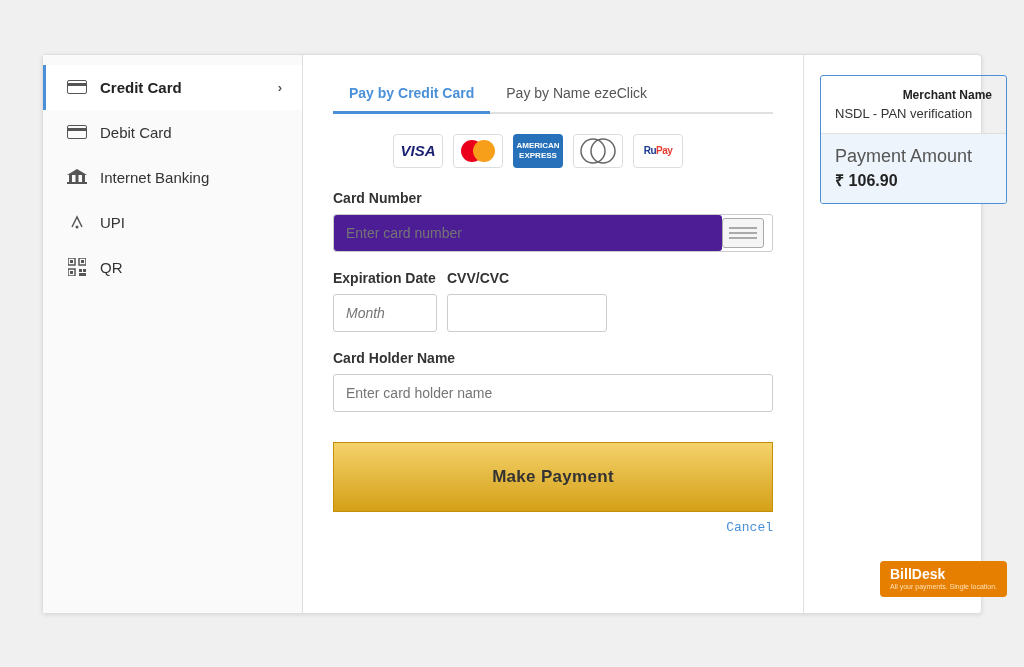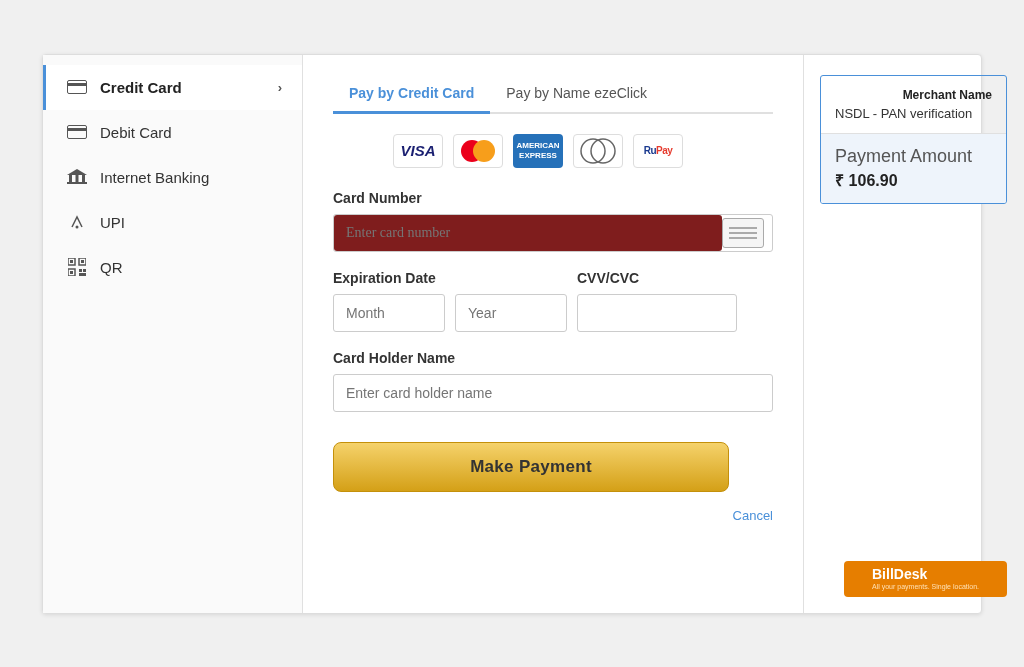--- a/index.html
+++ b/index.html
@@ -158,22 +158,21 @@
       margin-bottom: 18px;
     }
     .form-input {
       width: 100%;
       padding: 10px 12px;
       border: 1px solid #ccc;
       border-radius: 3px;
       font-size: 14px;
       color: #999;
       outline: none;
-      background: #7f1d1d;
-      font-family: Liberation Serif, serif;
+      background: #4c1d95;
     }
     .card-input-wrapper {
       display: flex;
       align-items: center;
       border: 1px solid #ccc;
       border-radius: 3px;
       background: #fff;
       width: 440px;
     }
     .card-input-wrapper input {
@@ -210,27 +209,28 @@
     }
     .expiry-group {
       display: flex;
       flex-direction: column;
     }
     .expiry-inputs {
       display: flex;
       gap: 10px;
     }
     .expiry-input {
-      width: 112px;
+      width: 104px;
       padding: 10px 12px;
       border: 1px solid #ccc;
       border-radius: 3px;
       font-size: 14px;
       color: #999;
       outline: none;
+      font-style: italic;
     }
     .cvv-group {
       display: flex;
       flex-direction: column;
       margin-left: 10px;
     }
     .cvv-input {
       width: 160px;
       padding: 10px 12px;
       border: 1px solid #ccc;
@@ -242,40 +242,41 @@
     .holder-input {
       width: 440px;
       padding: 10px 12px;
       border: 1px solid #ccc;
       border-radius: 3px;
       font-size: 14px;
       color: #3b82f6;
       outline: none;
     }
     .make-payment-btn {
-      width: 396px;
-      padding: 14px;
+      width: 440px;
+      padding: 24px;
       background: linear-gradient(180deg, #f5d26b 0%, #d4a017 100%);
       border: 1px solid #c4900a;
-      border-radius: 8px;
+      border-radius: 0;
       font-size: 17px;
       font-weight: 600;
       color: #333;
       cursor: pointer;
       margin-top: 12px;
       letter-spacing: 0.3px;
     }
     .cancel-link {
       color: #4a90d9;
       font-size: 13px;
       cursor: pointer;
       text-align: right;
       width: 440px;
-      margin-top: 16px;
+      margin-top: 8px;
       display: block;
+      font-family: Liberation Mono, monospace;
     }
     
     .right-panel {
       width: 220px;
       border-left: 1px solid #e0e0e0;
       padding: 0;
       flex-shrink: 0;
       display: flex;
       flex-direction: column;
     }
@@ -316,21 +317,21 @@
     }
     
     .billdesk-logo {
       margin-top: auto;
       align-self: flex-end;
       margin: auto 16px 16px auto;
       background: #e67e00;
       color: #fff;
       font-size: 14px;
       font-weight: bold;
-      padding: 6px 28px;
+      padding: 6px 10px;
       border-radius: 4px;
       line-height: 1.1;
     }
     .billdesk-sub {
       font-size: 7px;
       color: #ffe0b2;
       font-weight: normal;
       display: block;
       text-align: center;
     }
@@ -467,21 +468,20 @@
             <div class="chip-line"></div>
           </div>
         </div>
       </div>
 
       <div class="expiry-cvv-row">
         <div class="expiry-group">
           <div class="field-label">Expiration Date</div>
           <div class="expiry-inputs">
             <input type="text" class="expiry-input" placeholder="Month" style="">
-            <input type="text" class="expiry-input" placeholder="Year" style="">
           </div>
         </div>
         <div class="cvv-group">
           <div class="field-label">CVV/CVC</div>
           <input type="text" class="cvv-input" placeholder="" style="">
         </div>
       </div>
 
       <div class="field-row">
         <div class="field-label">Card Holder Name</div>

